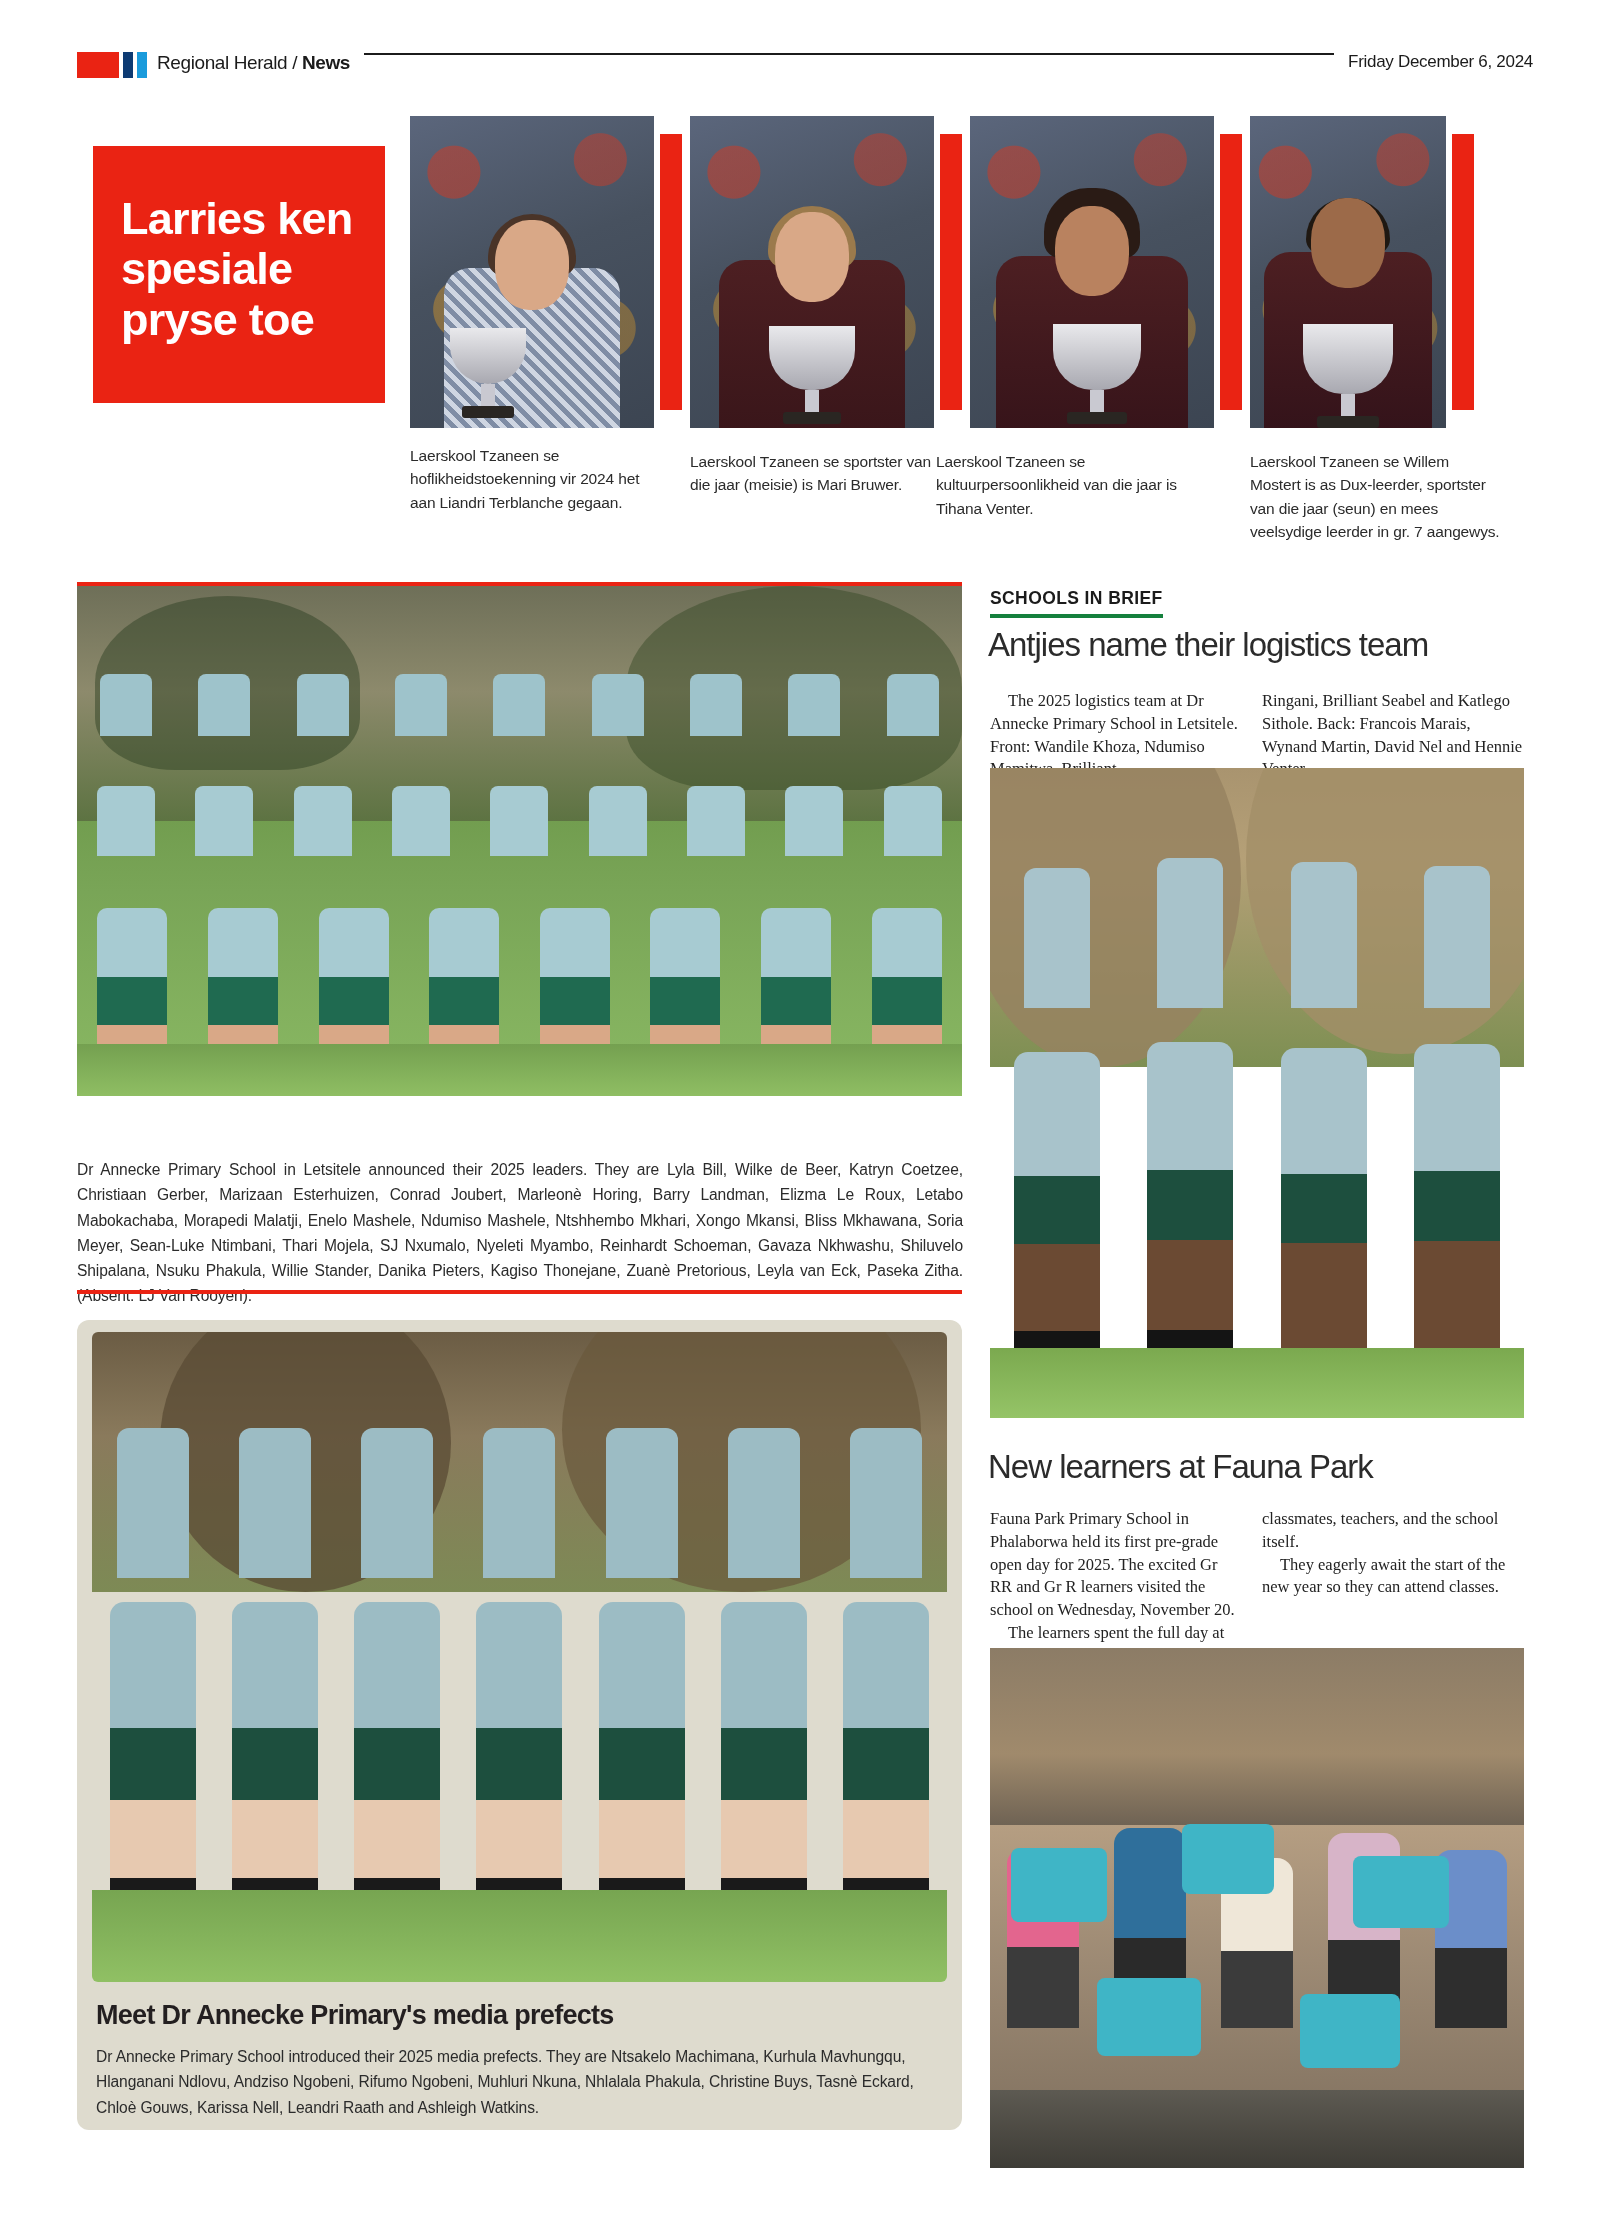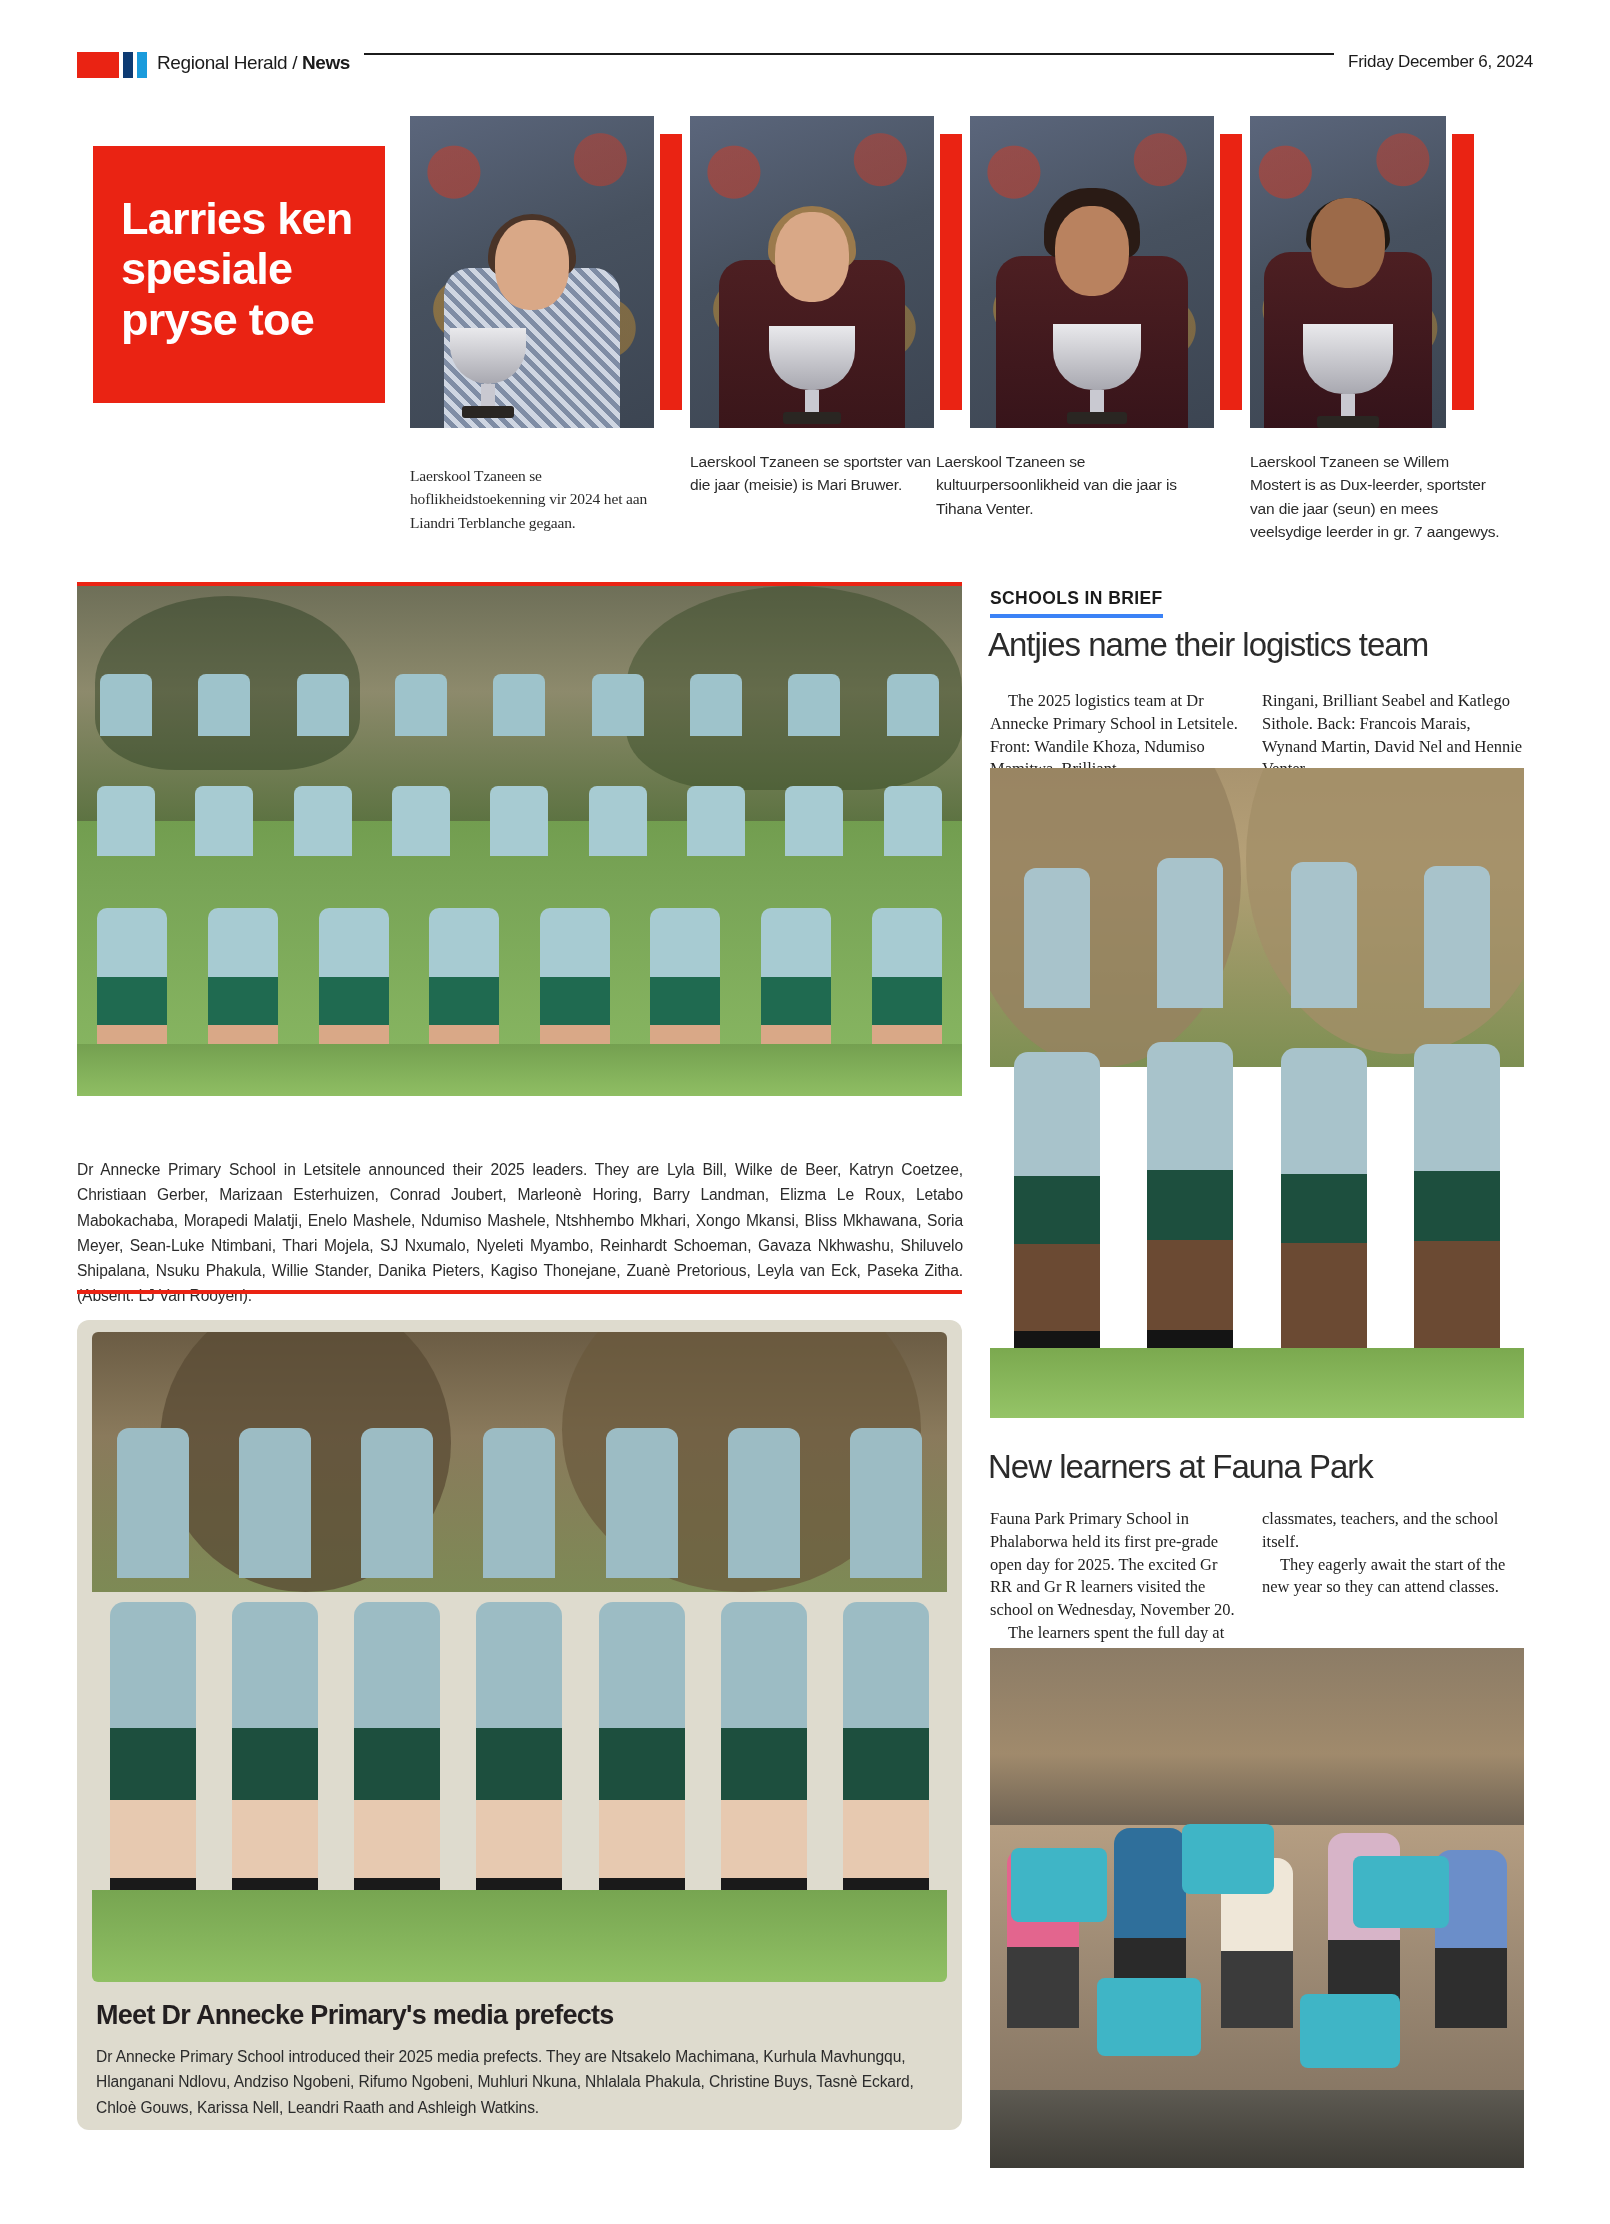--- a/index.html
+++ b/index.html
@@ -65,21 +65,21 @@
   .hero-cap{
     position:absolute;font-size:15.5px;line-height:1.5;color:#2b2b2b;letter-spacing:-.15px;
   }
 
   
   .photo-frame{position:absolute;overflow:hidden;}
   .rule-red{position:absolute;background:#ea2313;}
 
   .kicker{
     font-size:17.5px;font-weight:700;letter-spacing:.4px;color:#1b1b1b;
-    border-bottom:4px solid #3b82f6;display:inline-block;padding-bottom:5px;
+    border-bottom:4px solid #15803d;display:inline-block;padding-bottom:5px;
   }
   .head-serifless{
     font-family:"Liberation Sans", sans-serif;
     font-weight:400;font-size:33px;letter-spacing:-1px;color:#2b2b2b;
   }
   .head-cond{
     font-weight:700;font-size:27px;letter-spacing:-.7px;color:#231f20;
   }
   .body-sans{font-size:15.6px;line-height:1.62;color:#2b2b2b;letter-spacing:-.1px;}
   .body-serif{font-family:"Liberation Serif", serif;font-size:16.5px;line-height:1.38;color:#222;}
@@ -177,21 +177,21 @@
         <div class="head" style="bottom:140px;background:#9c6a49;"></div>
         <div class="cup" style="bottom:0;left:50%;width:90px;">
             <div class="bowl" style="width:90px;height:70px;"></div>
             <div class="stem"></div>
             <div class="base" style="width:62px;"></div>
           </div>
       </div>
     </div>
     <div class="hero-bar" style="left:1452px;"></div>
 
-    <div class="hero-cap" style="left:410px;top:348px;width:248px;font-family:Liberation Serif, serif;">Laerskool Tzaneen se hoflikheidstoekenning vir 2024 het aan Liandri Terblanche gegaan.</div>
+    <div class="hero-cap" style="left:410px;top:328px;width:248px;">Laerskool Tzaneen se hoflikheidstoekenning vir 2024 het aan Liandri Terblanche gegaan.</div>
     <div class="hero-cap" style="left:690px;top:334px;width:248px;">Laerskool Tzaneen se sportster van die jaar (meisie) is Mari Bruwer.</div>
     <div class="hero-cap" style="left:936px;top:334px;width:252px;">Laerskool Tzaneen se kultuurpersoonlikheid van die jaar is Tihana Venter.</div>
     <div class="hero-cap" style="left:1250px;top:334px;width:250px;">Laerskool Tzaneen se Willem Mostert is as Dux-leerder, sportster van die jaar (seun) en mees veelsydige leerder in gr. 7 aangewys.</div>
   </div>
 
   <div class="rule-red" style="left:77px;top:582px;width:885px;height:4px;"></div>
 
   <div class="photo-frame bg-school" style="left:77px;top:586px;width:885px;height:510px;">
 
     <div style="position:absolute;left:0;top:0;width:100%;height:46%;background:linear-gradient(180deg,#6e6f58 0%,#8d8a6c 45%,#5d7342 100%);"></div>

